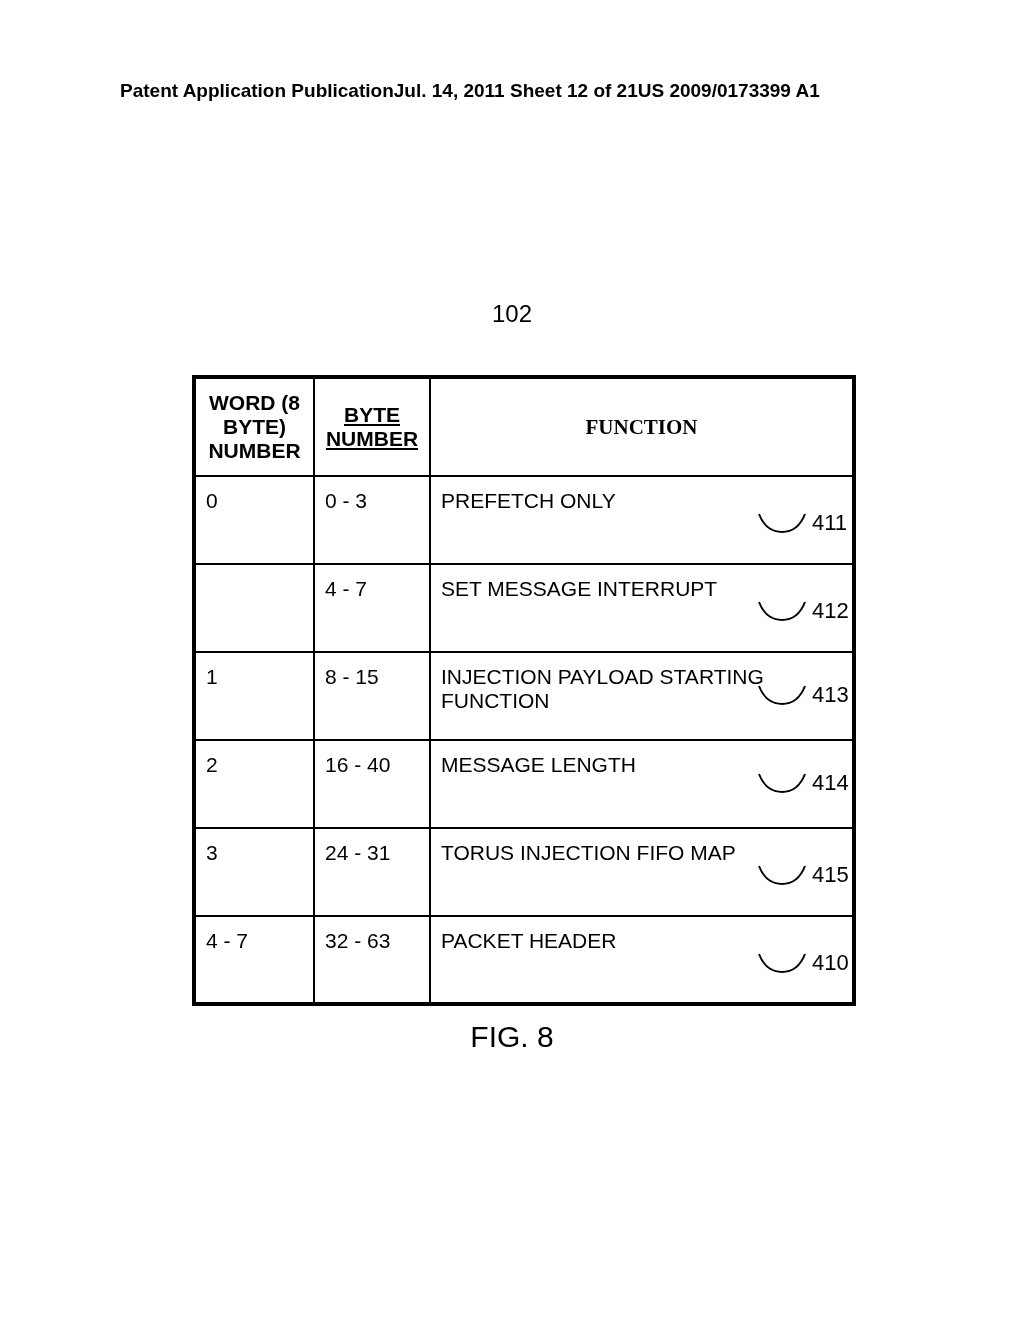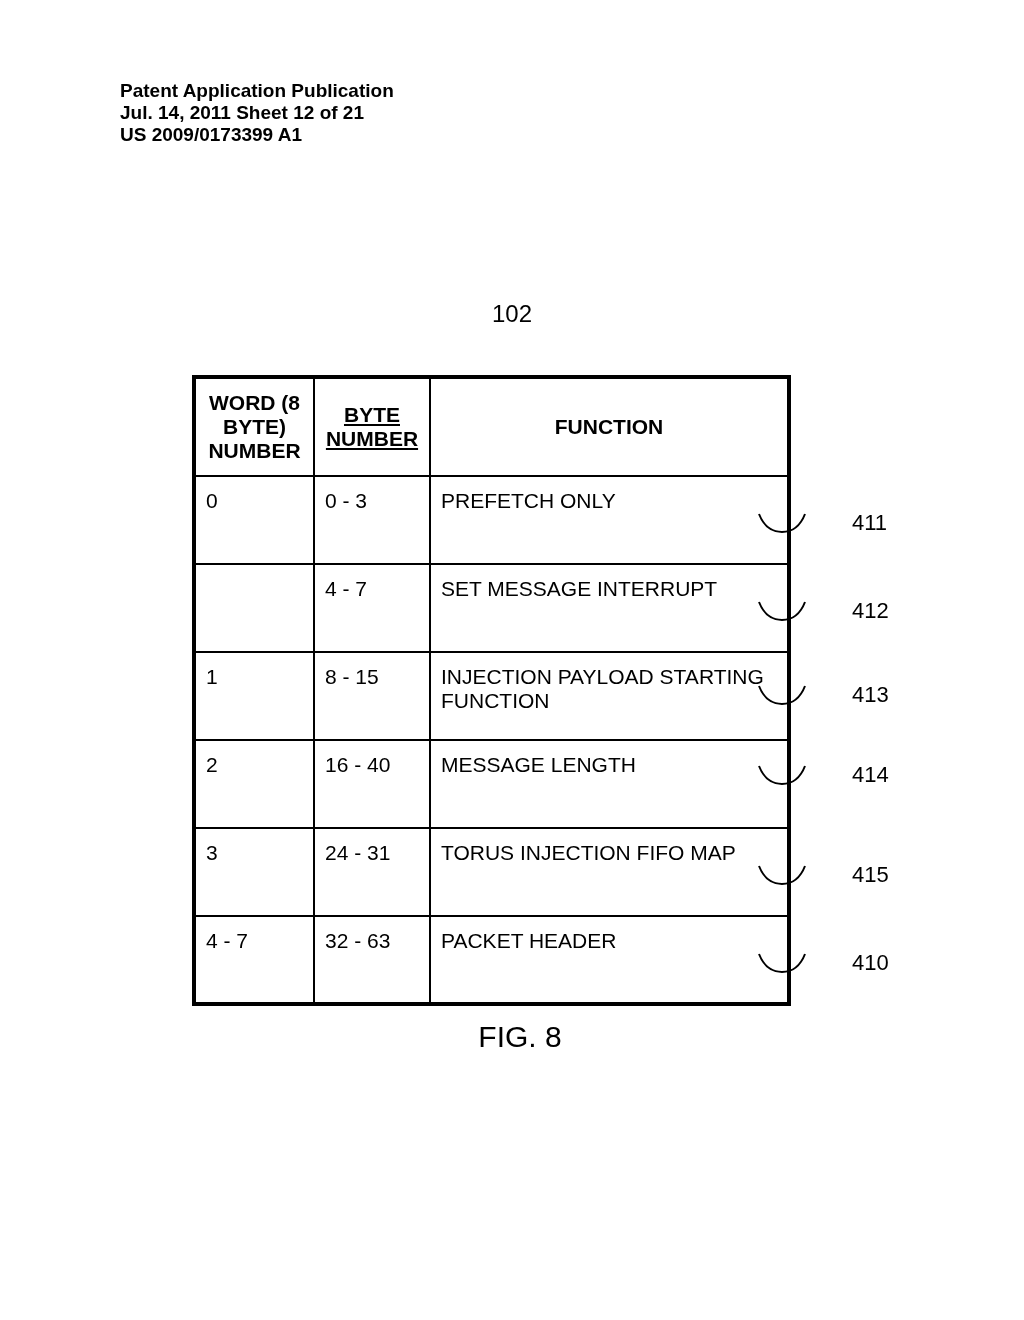--- a/index.html
+++ b/index.html
@@ -10,25 +10,24 @@
     font-family: Arial, Helvetica, sans-serif;
     color: #000;
     position: relative;
   }
   .header {
     position: absolute;
     top: 80px;
     left: 0;
     right: 0;
     display: flex;
-    justify-content: flex-end;
+    justify-content: flex-start;
     padding: 0 115px 0 120px;
     font-size: 19px;
     font-weight: bold;
-    flex-direction: column;
   }
   .header .left { }
   .header .mid { }
   .header .right { }
 
   .fig-number {
     position: absolute;
     top: 300px;
     left: 50%;
     transform: translateX(-50%);
@@ -37,21 +36,21 @@
 
   .diagram {
     position: absolute;
     top: 375px;
     left: 192px;
     width: 560px;
   }
 
   table.main {
     border-collapse: collapse;
-    width: 599px;
+    width: 664px;
   }
   table.main th, table.main td {
     border: 2px solid #000;
     padding: 12px 10px;
     font-size: 21px;
     text-align: left;
     vertical-align: top;
   }
   table.main th {
     font-weight: bold;
@@ -60,52 +59,50 @@
     height: 92px;
   }
   table.main th.col-word { width: 120px; }
   table.main th.col-byte { width: 116px; text-decoration: underline; }
   table.main th.col-func { }
 
   table.main thead tr th {
     border-top-width: 4px;
   }
   table.main thead tr th:first-child { border-left-width: 4px; }
-  table.main thead tr th:last-child { border-right-width: 4px; }
+  table.main thead tr th:last-child { border-right-width: 4px; font-family: Liberation Serif, serif; }
   table.main tbody tr td:first-child { border-left-width: 4px; }
   table.main tbody tr td:last-child { border-right-width: 4px; margin-top: 44px; }
   table.main tbody tr:last-child td { border-bottom-width: 4px; }
 
   table.main td { height: 88px; }
 
   .callout-col {
     position: absolute;
     left: 758px;
     top: 462px;
   }
   .callout {
     position: absolute;
     display: flex;
     align-items: center;
     left: 0;
-    gap: 40px;
   }
   .callout svg { display: block; }
   .callout .num {
     font-size: 22px;
     margin-left: 6px;
   }
 
   .fig-caption {
     position: absolute;
     top: 1020px;
     left: 50%;
     transform: translateX(-50%);
     font-size: 30px;
-    margin-left: 8px;
   }
 </style>
 </head>
 <body>
 
 <div class="header">
   <span class="left">Patent Application Publication</span>
   <span class="mid">Jul. 14, 2011  Sheet 12 of 21</span>
   <span class="right">US 2009/0173399 A1</span>
 </div>
@@ -168,21 +165,21 @@
       <path d="M1 4 Q8 22 24 22 Q40 22 47 4" fill="none" stroke="#000" stroke-width="2"></path>
     </svg>
     <span class="num">412</span>
   </div>
   <div class="callout" style="top:220px">
     <svg width="48" height="26">
       <path d="M1 4 Q8 22 24 22 Q40 22 47 4" fill="none" stroke="#000" stroke-width="2"></path>
     </svg>
     <span class="num">413</span>
   </div>
-  <div class="callout" style="top:300px">
+  <div class="callout" style="top:308px">
     <svg width="48" height="26">
       <path d="M1 4 Q8 22 24 22 Q40 22 47 4" fill="none" stroke="#000" stroke-width="2"></path>
     </svg>
     <span class="num">414</span>
   </div>
   <div class="callout" style="top:400px">
     <svg width="48" height="26">
       <path d="M1 4 Q8 22 24 22 Q40 22 47 4" fill="none" stroke="#000" stroke-width="2"></path>
     </svg>
     <span class="num">415</span>

